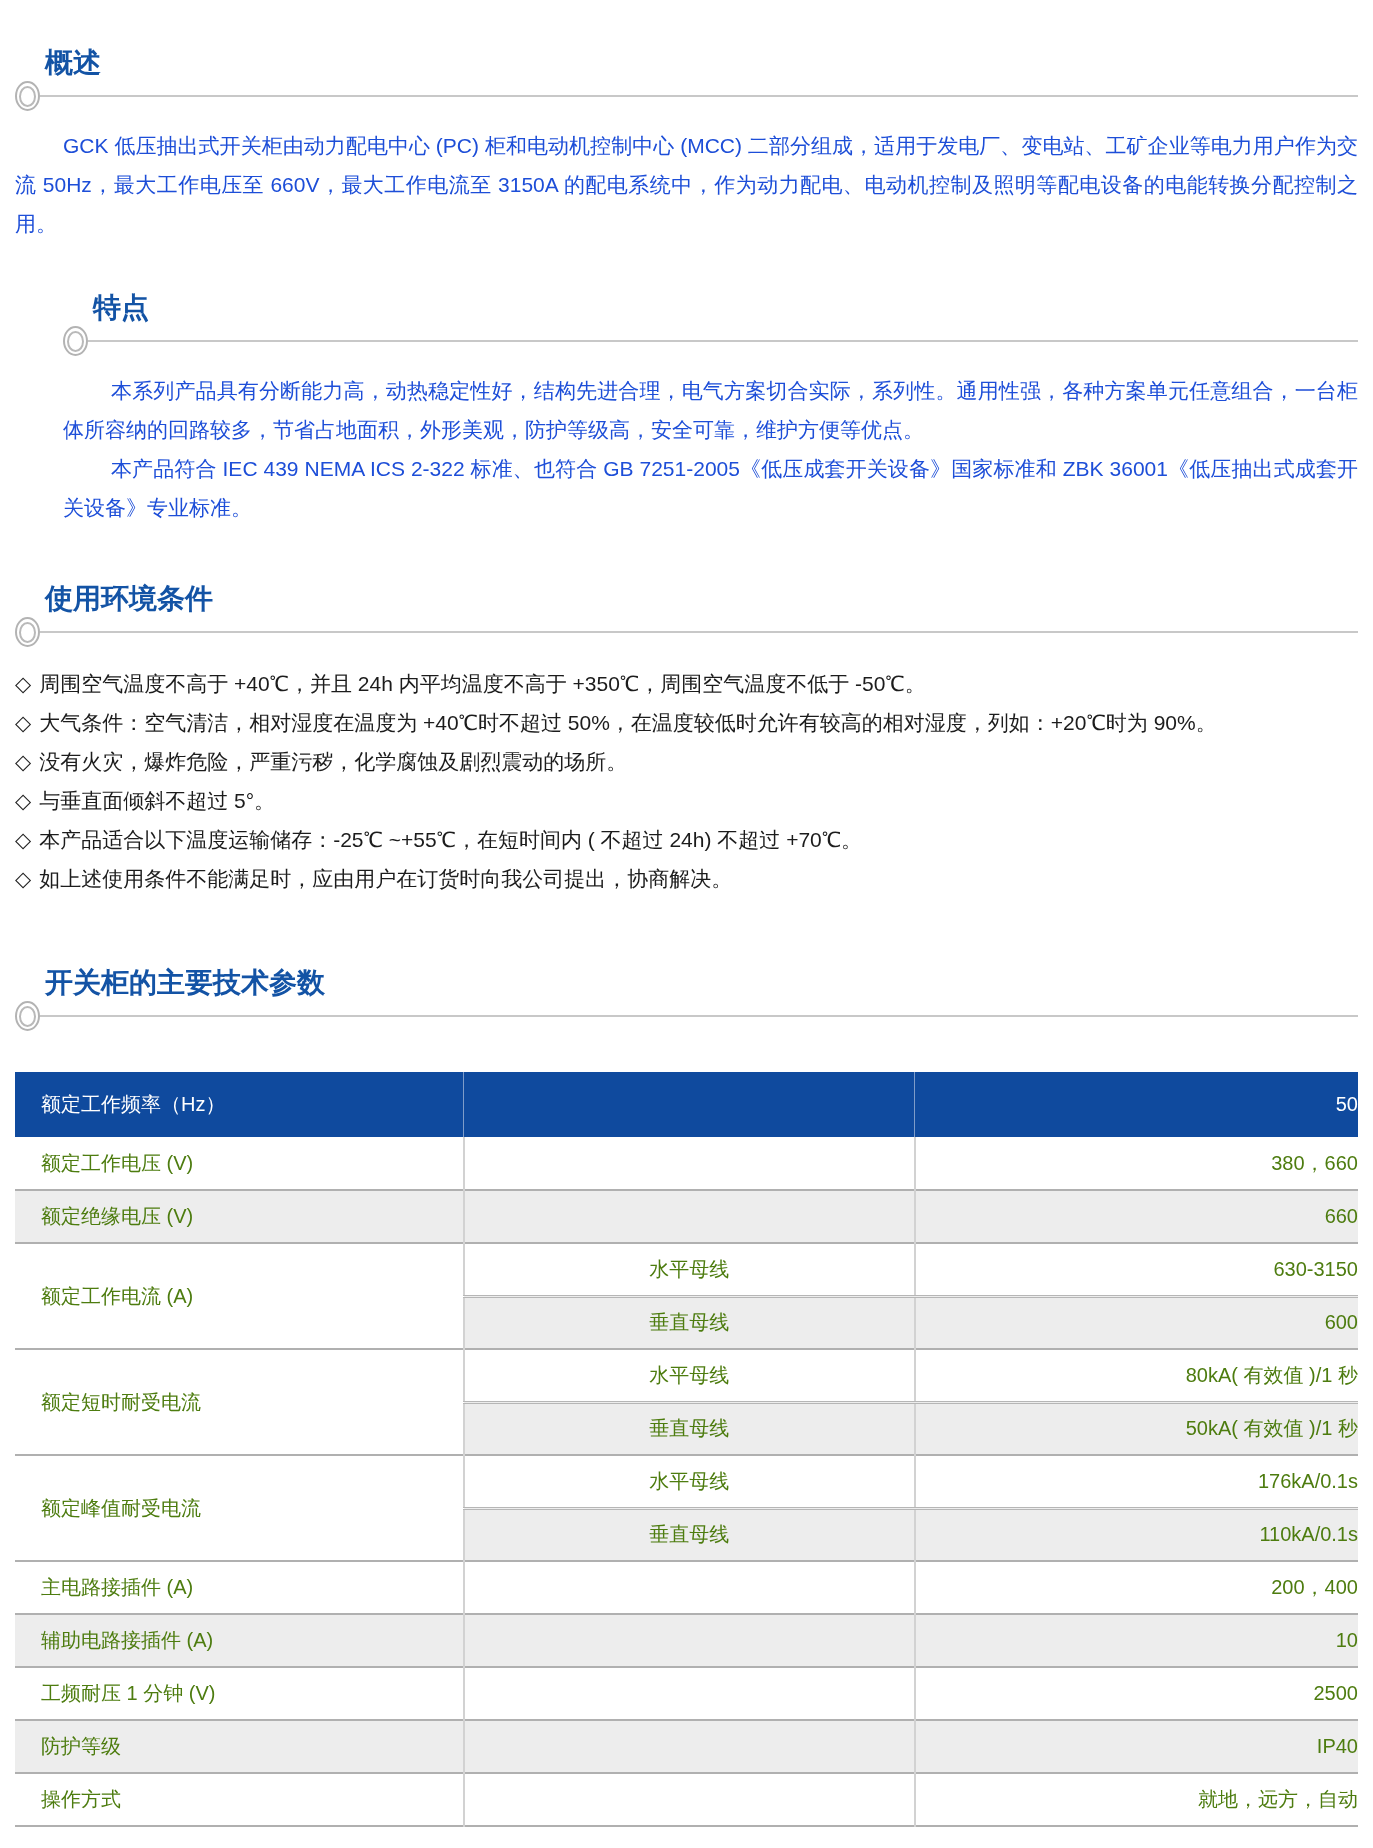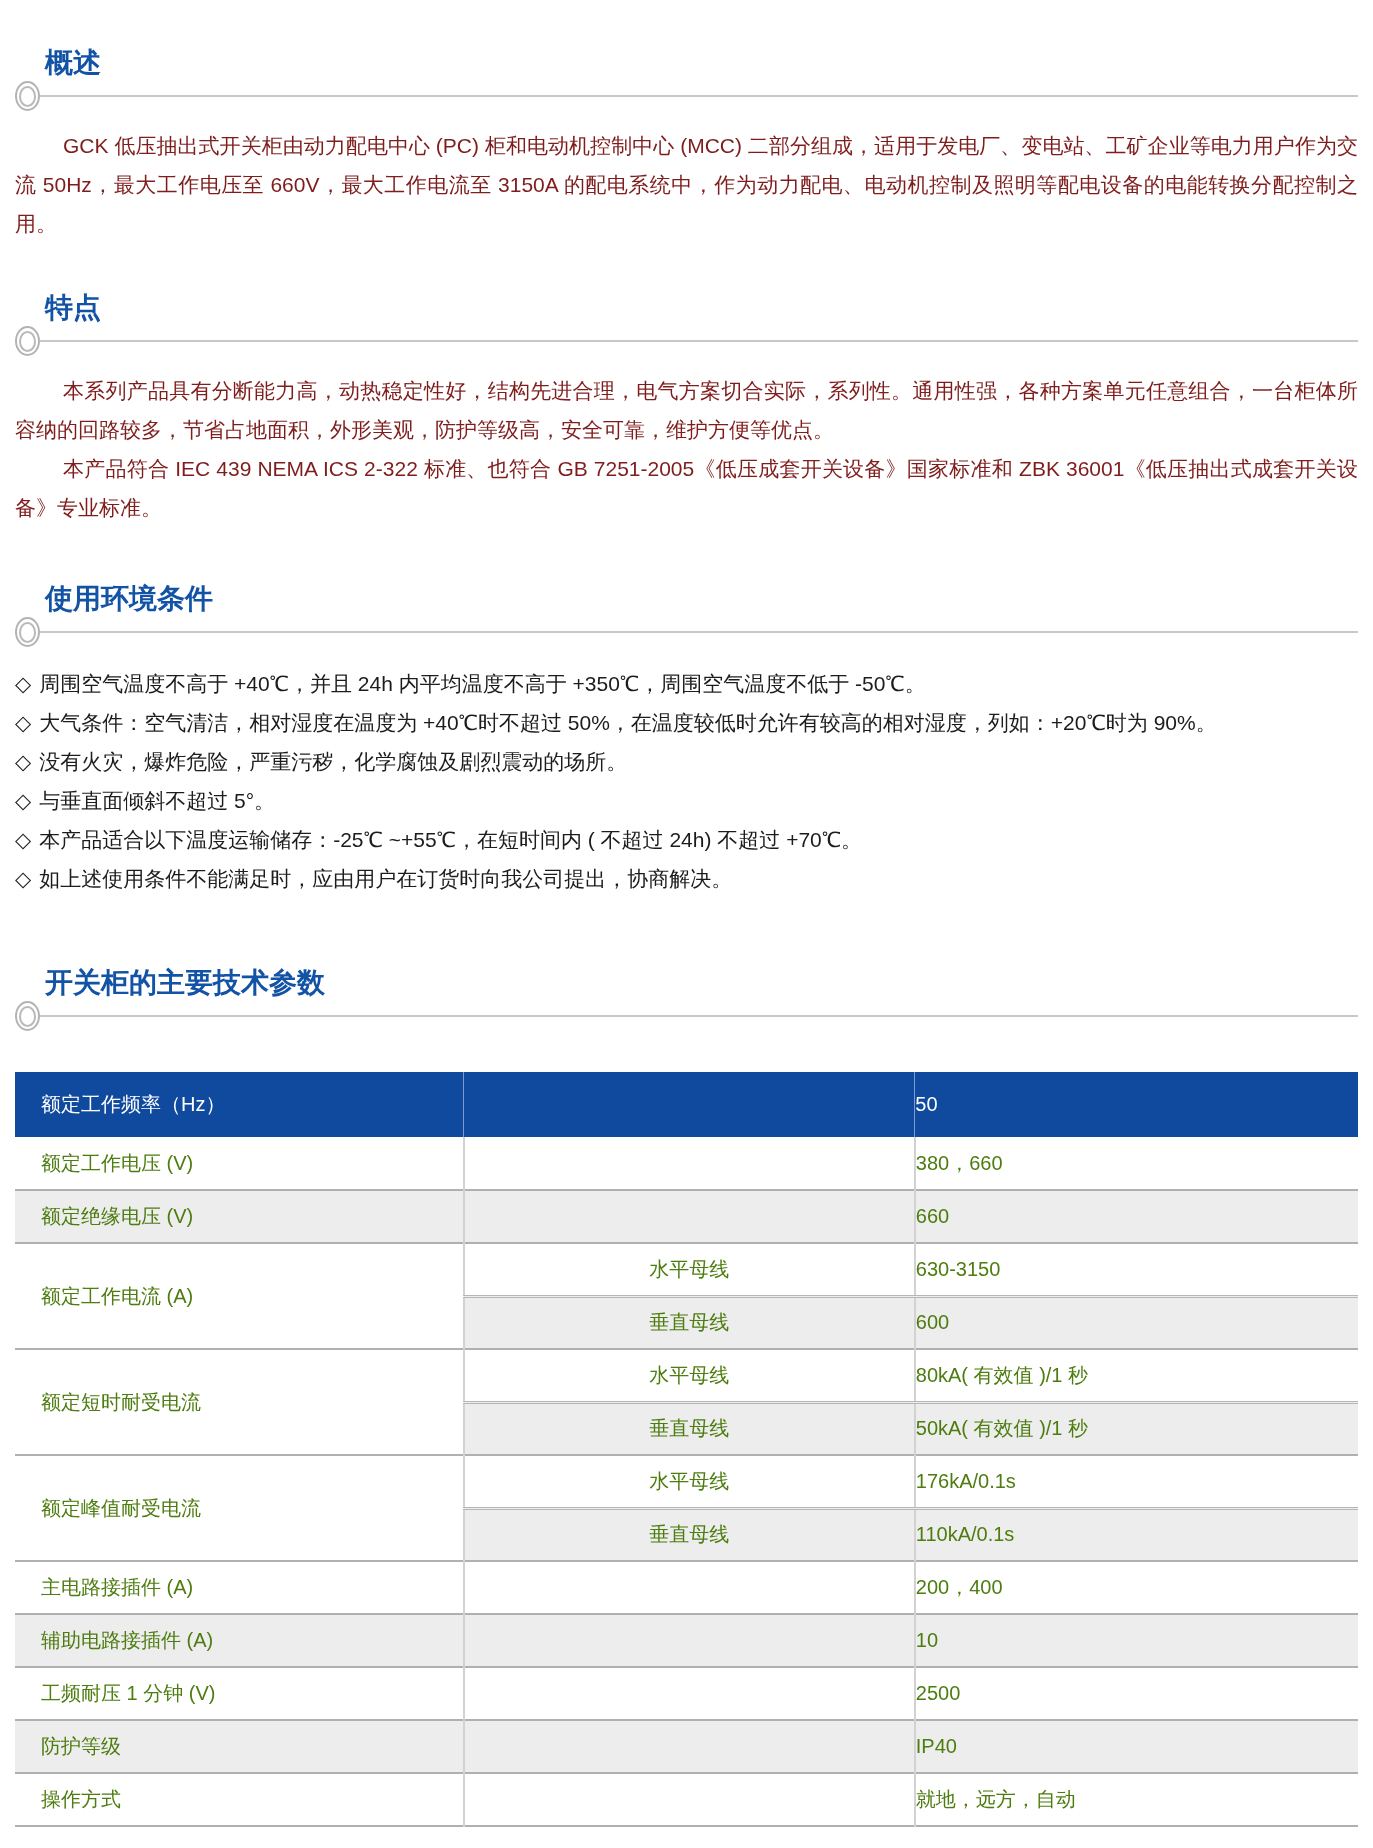--- a/index.html
+++ b/index.html
@@ -28,45 +28,45 @@
   }
   .ring::before {
     content:""; width:13px; height:17px;
     border:2px solid #b9b9b9; border-radius:50%;
   }
   .rule { flex:1 1 auto; height:2px; background:#c8c8c8; }
 
   
   .para {
     font-size:21px; line-height:39px; text-align:justify;
-    text-indent:48px; color:#7f1d1d;
+    text-indent:48px; color:#1d4ed8;
   }
   .sec-overview { padding-top:30px; }
   .sec-overview .para { margin-top:14px; }
-  .sec-features { margin-top:48px; }
+  .sec-features { margin-top:48px;margin-left:48px; }
   .sec-features .para { margin-top:0; }
   .sec-features .para-first { margin-top:14px; }
   .sec-environment { margin-top:55px; }
   .sec-parameters { margin-top:68px; }
 
   
   .bullets { list-style:none; margin-top:16px; }
   .bullets li { font-size:21px; line-height:39px; color:#1c1c1c; }
   .bullets .dm { margin-right:8px; }
 
   
   .spec-table {
     width:100%; border-collapse:collapse; margin-top:40px;
     font-size:20px; table-layout:fixed;
     border-bottom:2px solid #b0b0b0;
   }
   .spec-table td { height:53px; padding:0; color:#4d7c0f; vertical-align:middle; }
   .spec-table .c1 { width:33.4%; text-align:left; padding-left:26px; border-right:2px solid #d2d2d2; }
   .spec-table .c2 { width:33.6%; text-align:center; border-right:2px solid #d2d2d2; }
-  .spec-table .c3 { text-align:left; }
+  .spec-table .c3 { text-align:right; }
   .spec-table tr.head td { background:#0f4a9e; color:#ffffff; height:65px; }
   .spec-table tr.head .c1, .spec-table tr.head .c2 { border-right:1px solid #7e9cc9; }
   .spec-table tr.g td { background:#ededed; }
   .spec-table td.lab { background:#ffffff; }
   .spec-table tr.sep td { border-top:2px solid #b0b0b0; }
   .spec-table tr.sub td { border-top:3px double #b6b6b6; }
 </style>
 </head>
 <body>
 

